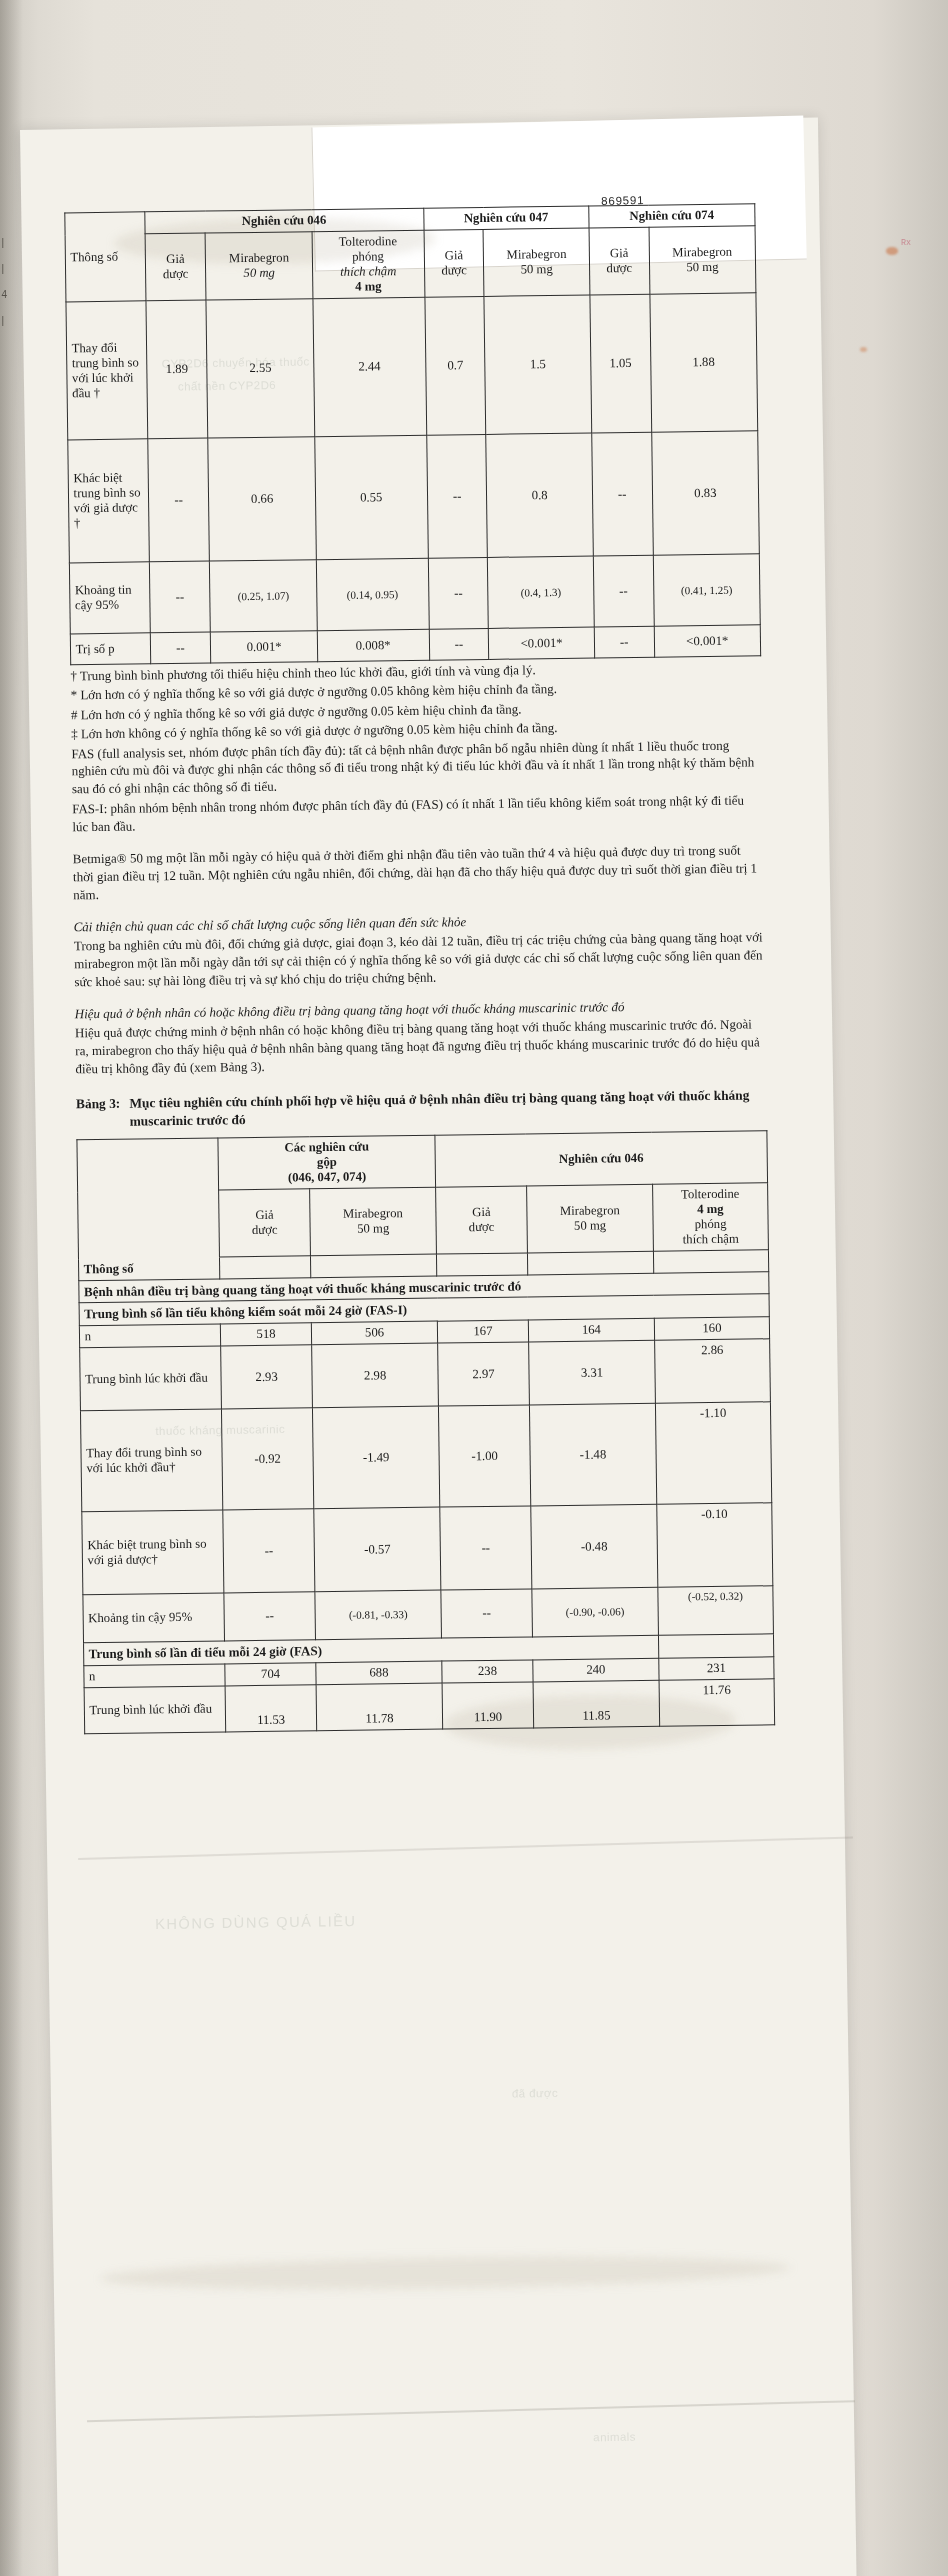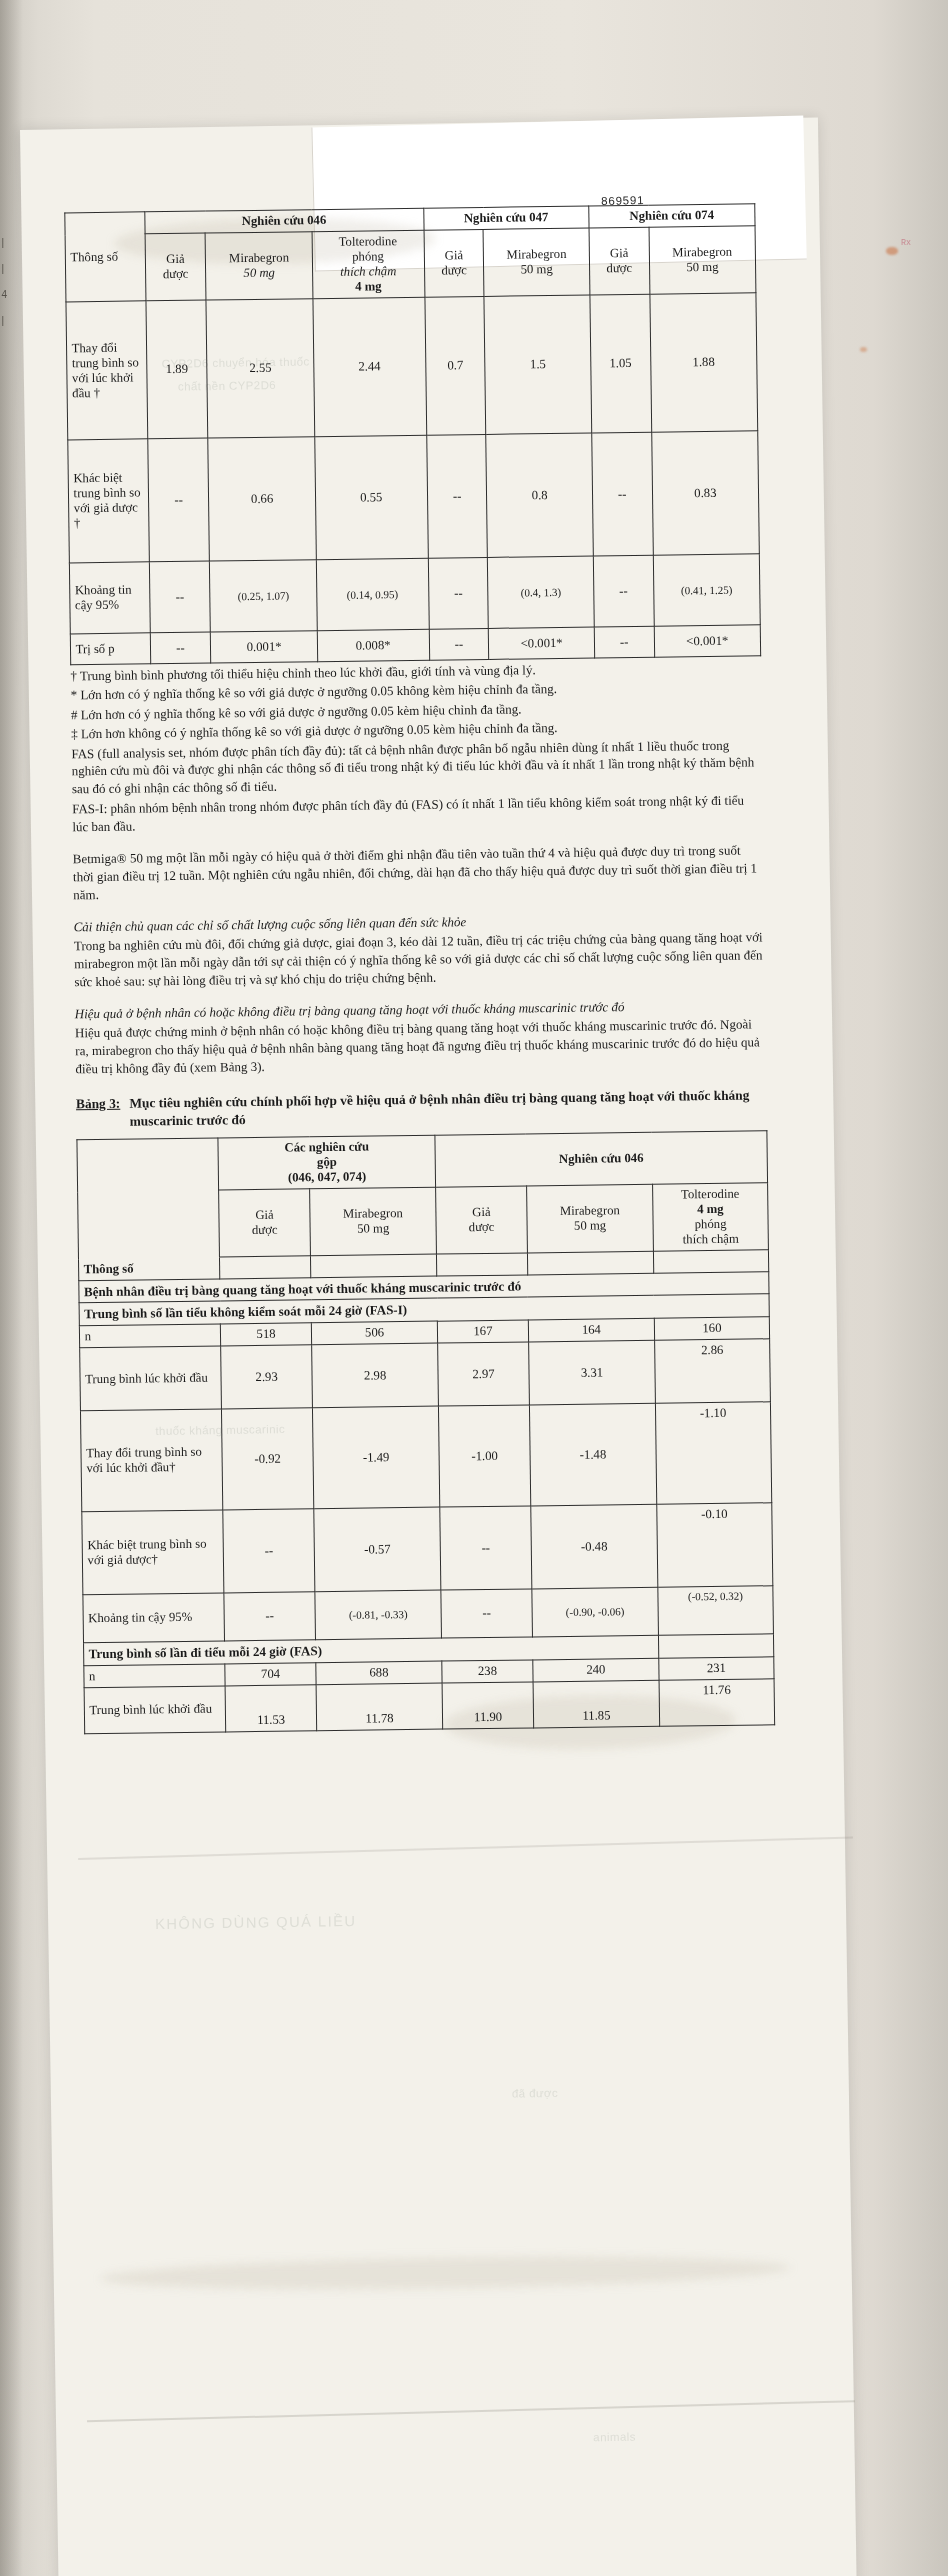--- a/index.html
+++ b/index.html
@@ -94,21 +94,21 @@
   .para.italic { font-style: italic; }
 
   .tbl-title {
     display: flex;
     gap: 9.2px;
     font-size: 13.4px;
     font-weight: bold;
     line-height: 1.35;
     margin-top: 17px;
   }
-  .tbl-title .lbl { white-space: nowrap; text-decoration: underline; }
+  .tbl-title .lbl { white-space: nowrap; }
   .tbl-title .txt { font-weight: bold; }
 
   .table-wrap { margin-top: 7.7px; }
   .table-wrap.t1 { margin-top: 0; }
 
   
   .secrow td { font-weight: bold; font-size: 13px; }
 
   
   .bleed {

